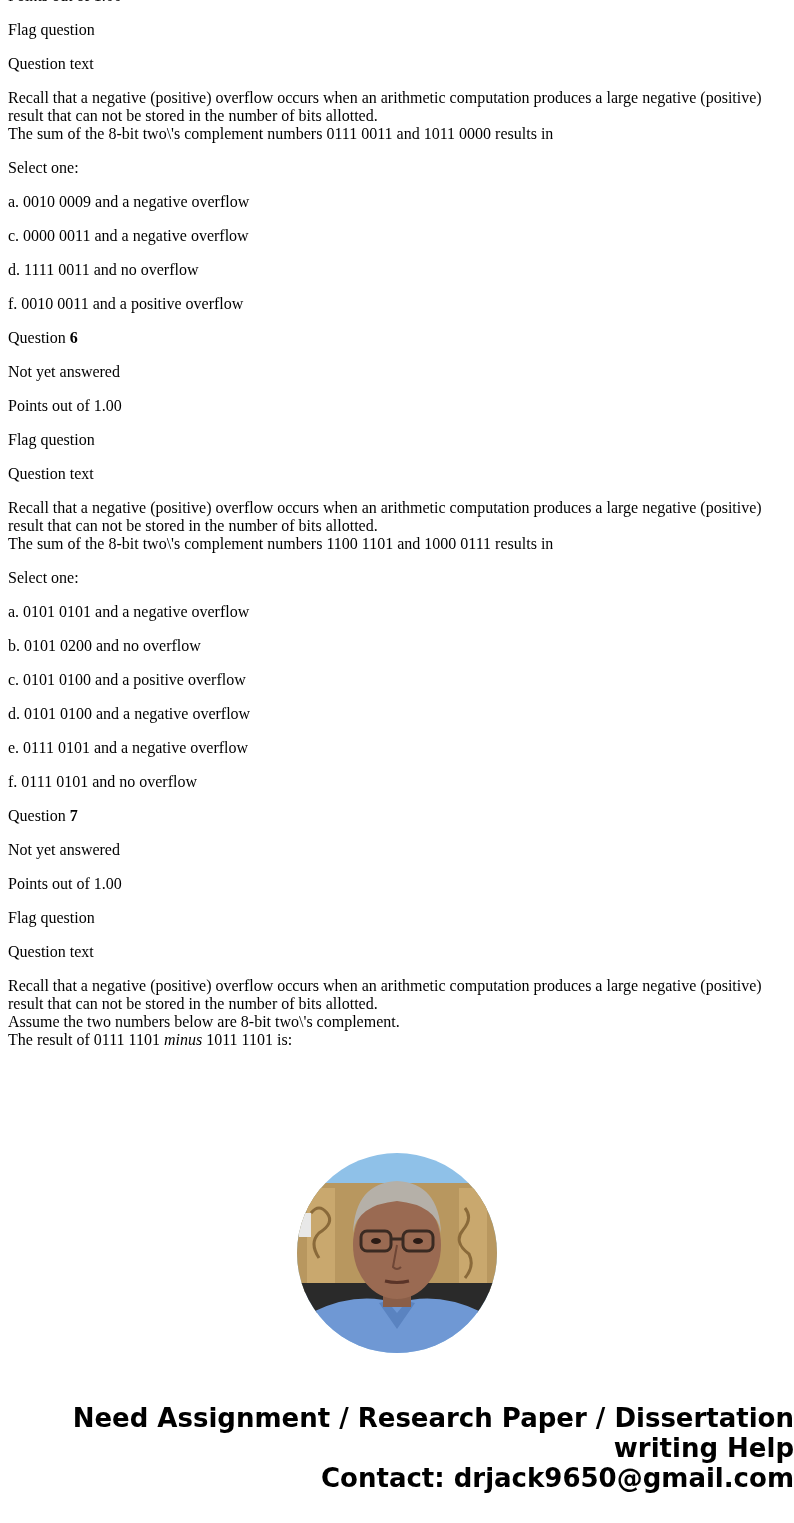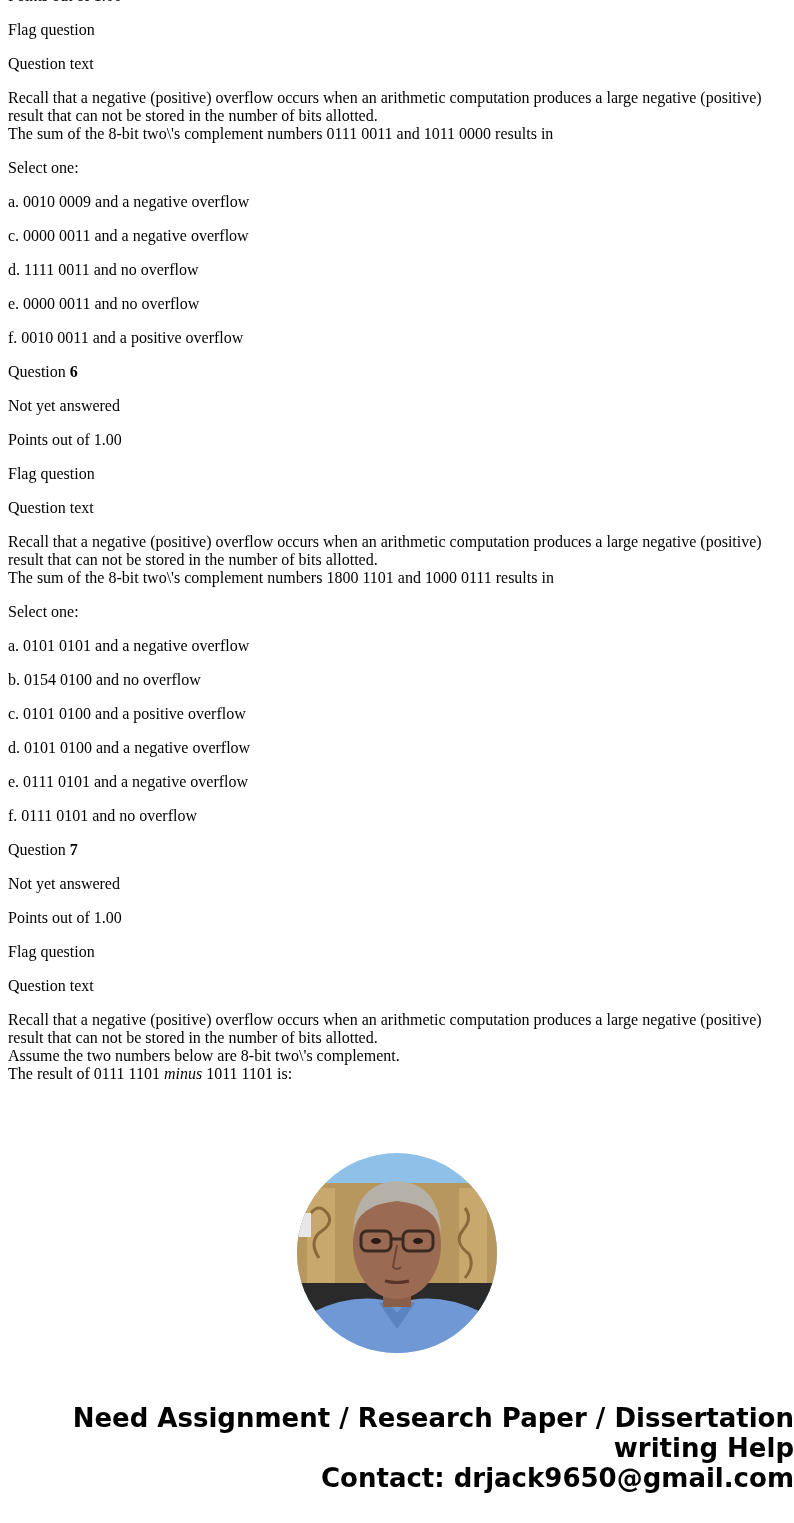--- a/index.html
+++ b/index.html
@@ -66,39 +66,38 @@
     <p>Question text</p>
     <div class="qtext">
       <span>Recall that a negative (positive) overflow occurs when an arithmetic computation produces a large negative (positive) result that can not be stored in the number of bits allotted.</span>
       <span>The sum of the 8-bit two\'s complement numbers 0111 0011 and 1011 0000 results in</span>
     </div>
     <p>Select one:</p>
     <div class="answers">
       <p>a. 0010 0009 and a negative overflow</p>
       <p>c. 0000 0011 and a negative overflow</p>
       <p>d. 1111 0011 and no overflow</p>
-      <p>e. 0000 0011 and no overflow</p>
       <p>f. 0010 0011 and a positive overflow</p>
     </div>
   </section>
 
   <section>
     <p><span>Question </span><span class="qnum">6</span></p>
     <p>Not yet answered</p>
     <p>Points out of 1.00</p>
     <p>Flag question</p>
     <p>Question text</p>
     <div class="qtext">
       <span>Recall that a negative (positive) overflow occurs when an arithmetic computation produces a large negative (positive) result that can not be stored in the number of bits allotted.</span>
-      <span>The sum of the 8-bit two\'s complement numbers 1800 1101 and 1000 0111 results in</span>
+      <span>The sum of the 8-bit two\'s complement numbers 1100 1101 and 1000 0111 results in</span>
     </div>
     <p>Select one:</p>
     <div class="answers">
       <p>a. 0101 0101 and a negative overflow</p>
-      <p>b. 0154 0100 and no overflow</p>
+      <p>b. 0101 0200 and no overflow</p>
       <p>c. 0101 0100 and a positive overflow</p>
       <p>d. 0101 0100 and a negative overflow</p>
       <p>e. 0111 0101 and a negative overflow</p>
       <p>f. 0111 0101 and no overflow</p>
     </div>
   </section>
 
   <section>
     <p><span>Question </span><span class="qnum">7</span></p>
     <p>Not yet answered</p>

